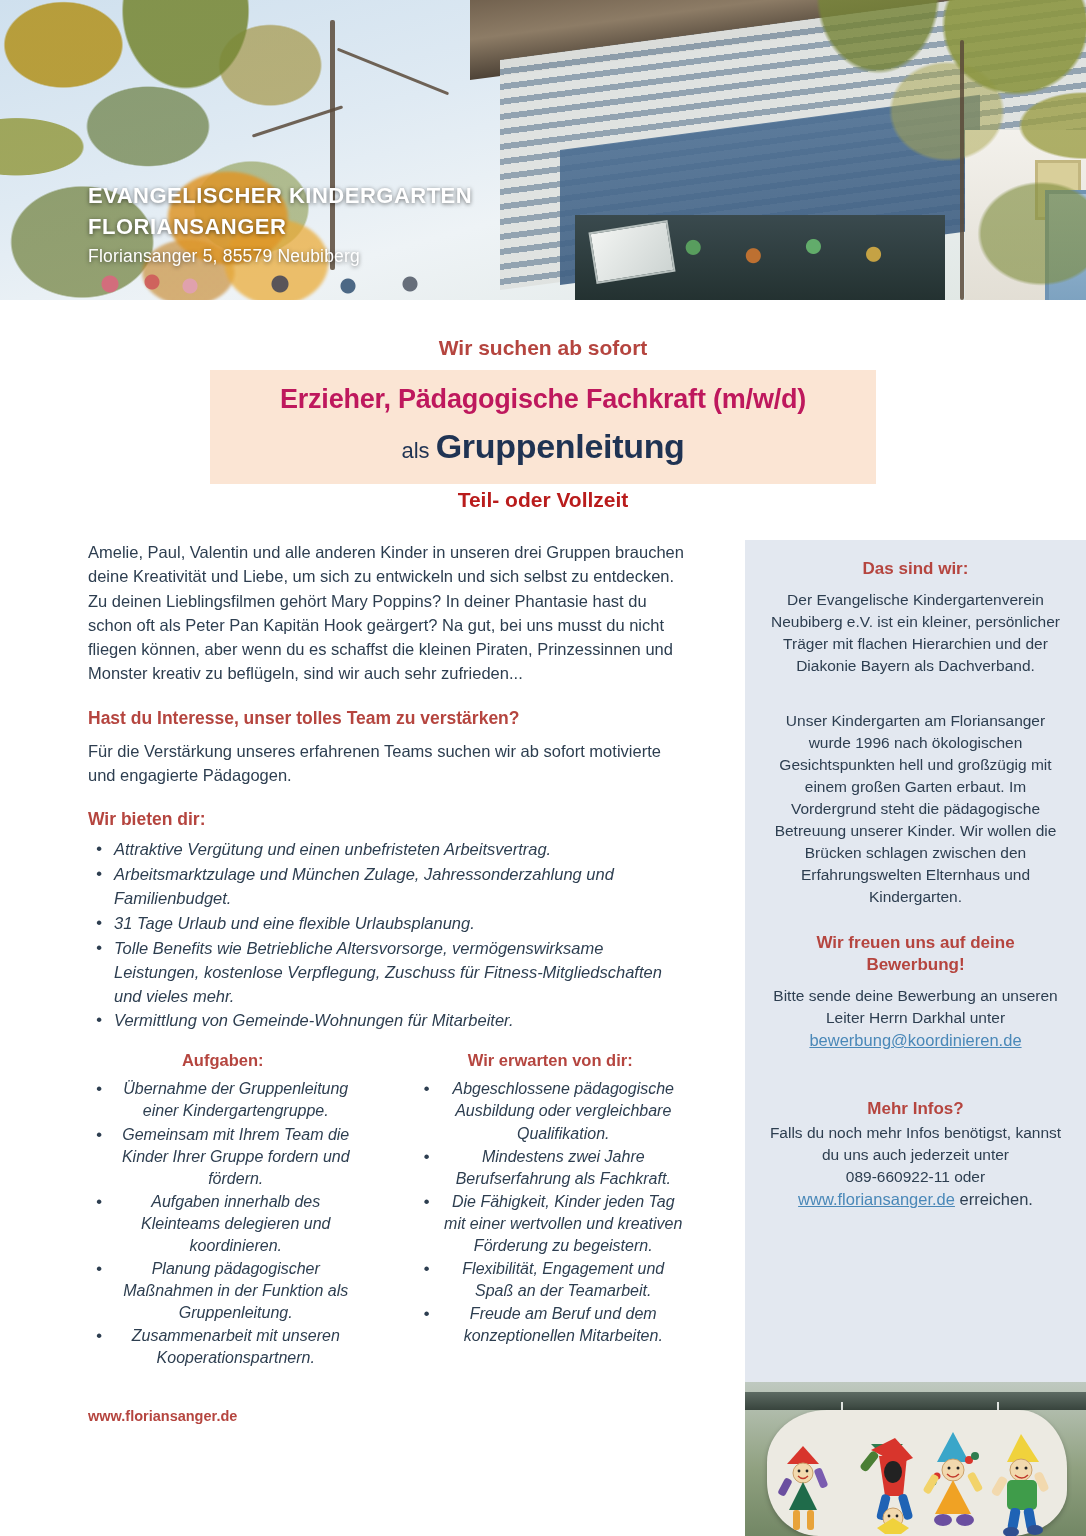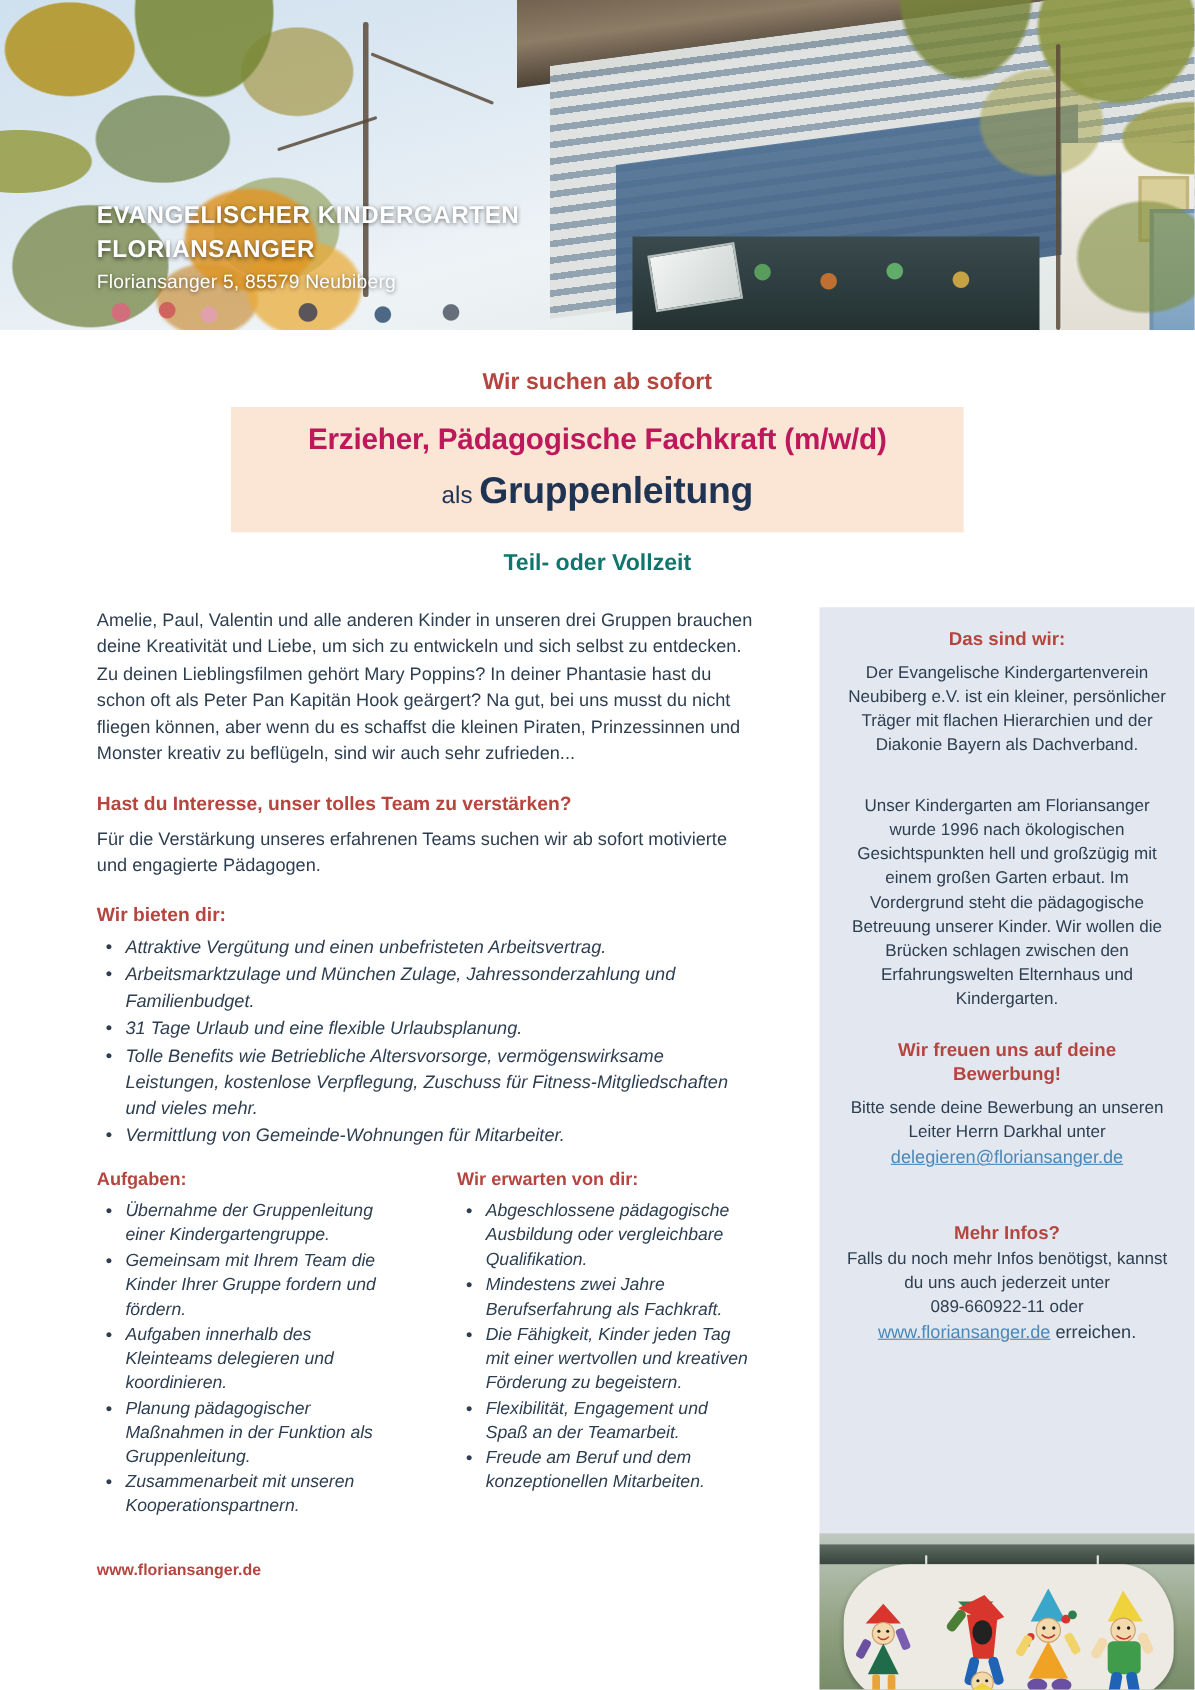--- a/index.html
+++ b/index.html
@@ -129,21 +129,21 @@
   .title-band {
     margin:10px 210px 0 210px; background:#fbe5d4; padding:14px 10px 18px 10px;
     text-align:center;
   }
   .title-main {
     font-size:27px; font-weight:bold; color:#be185d; letter-spacing:-.2px;
   }
   .title-role { margin-top:12px; font-size:22px; color:#1f3353; }
   .title-role b { font-size:34px; font-weight:bold; letter-spacing:-.3px; }
   .title-time {
-    text-align:center; font-size:21px; font-weight:bold; color:#0f766e; margin-top:16px;
+    text-align:center; font-size:21px; font-weight:bold; color:#b91c1c; margin-top:4px;
   }
 
   
   .columns { display:flex; margin-top:28px; align-items:flex-start; }
   .col-main { width:745px; padding:0 60px 0 88px; }
   .col-side {
     width:341px; background:#e3e8f0; align-self:stretch;
     min-height:1003px; padding:18px 22px 0 22px; text-align:center;
     position:relative;
   }
@@ -157,21 +157,21 @@
   .h-red.sm { font-size:16.5px; }
   .plain { font-size:16.5px; line-height:1.47; margin-top:10px; }
   ul.bullets { list-style:none; margin-top:8px;font-style:italic; }
   ul.bullets li {
     position:relative; padding-left:26px; font-size:16.5px; line-height:1.45;
     margin-bottom:1px; color:#2d3e50;
   }
   ul.bullets li::before {
     content:"•"; position:absolute; left:8px; top:-1px; font-size:17px; color:#2d3e50;
   }
-  .two-col { display:flex; gap:36px; margin-top:4px; }
+  .two-col { display:flex; gap:36px; margin-top:4px;text-align:center; }
   .two-col .colbox { flex:1; }
   .two-col .colbox.right { margin-left:22px; }
   .two-col ul.bullets li { font-size:16px; line-height:1.38; }
   .footer-url {
     margin-top:38px; color:#b5453f; font-weight:bold; font-size:14.5px;
   }
 
   
   .side-h {
     color:#b5453f; font-weight:bold; font-size:17px; line-height:1.3;
@@ -286,21 +286,21 @@
 
     <div class="side-h">Das sind wir:</div>
     <p class="side-p">Der Evangelische Kindergartenverein Neubiberg e.V. ist ein kleiner, persönlicher Träger mit flachen Hierarchien und der Diakonie Bayern als Dachverband.</p>
 
     <div class="side-gap"></div>
     <p class="side-p">Unser Kindergarten am Floriansanger wurde 1996 nach ökologischen Gesichtspunkten hell und großzügig mit einem großen Garten erbaut. Im Vordergrund steht die pädagogische Betreuung unserer Kinder. Wir wollen die Brücken schlagen zwischen den Erfahrungswelten Elternhaus und Kindergarten.</p>
 
     <div class="side-gap"></div>
     <div class="side-h">Wir freuen uns auf deine Bewerbung!</div>
     <p class="side-p">Bitte sende deine Bewerbung an unseren Leiter Herrn Darkhal unter</p>
-    <a class="side-link" href="#">delegieren@floriansanger.de</a>
+    <a class="side-link" href="#">bewerbung@koordinieren.de</a>
 
     <div class="side-gap"></div>
 
     <div class="side-gap"></div>
     <div class="side-h">Mehr Infos?</div>
     <p class="side-p" style="margin-top:2px;">Falls du noch mehr Infos benötigst, kannst du uns auch jederzeit unter</p>
     <p class="side-p" style="margin-top:0;">089-660922-11 oder</p>
     <p class="side-p" style="margin-top:0;font-size:16.5px;"><a class="side-www" href="#">www.floriansanger.de</a><span> erreichen.</span></p>
 
     <div class="sign-photo">

